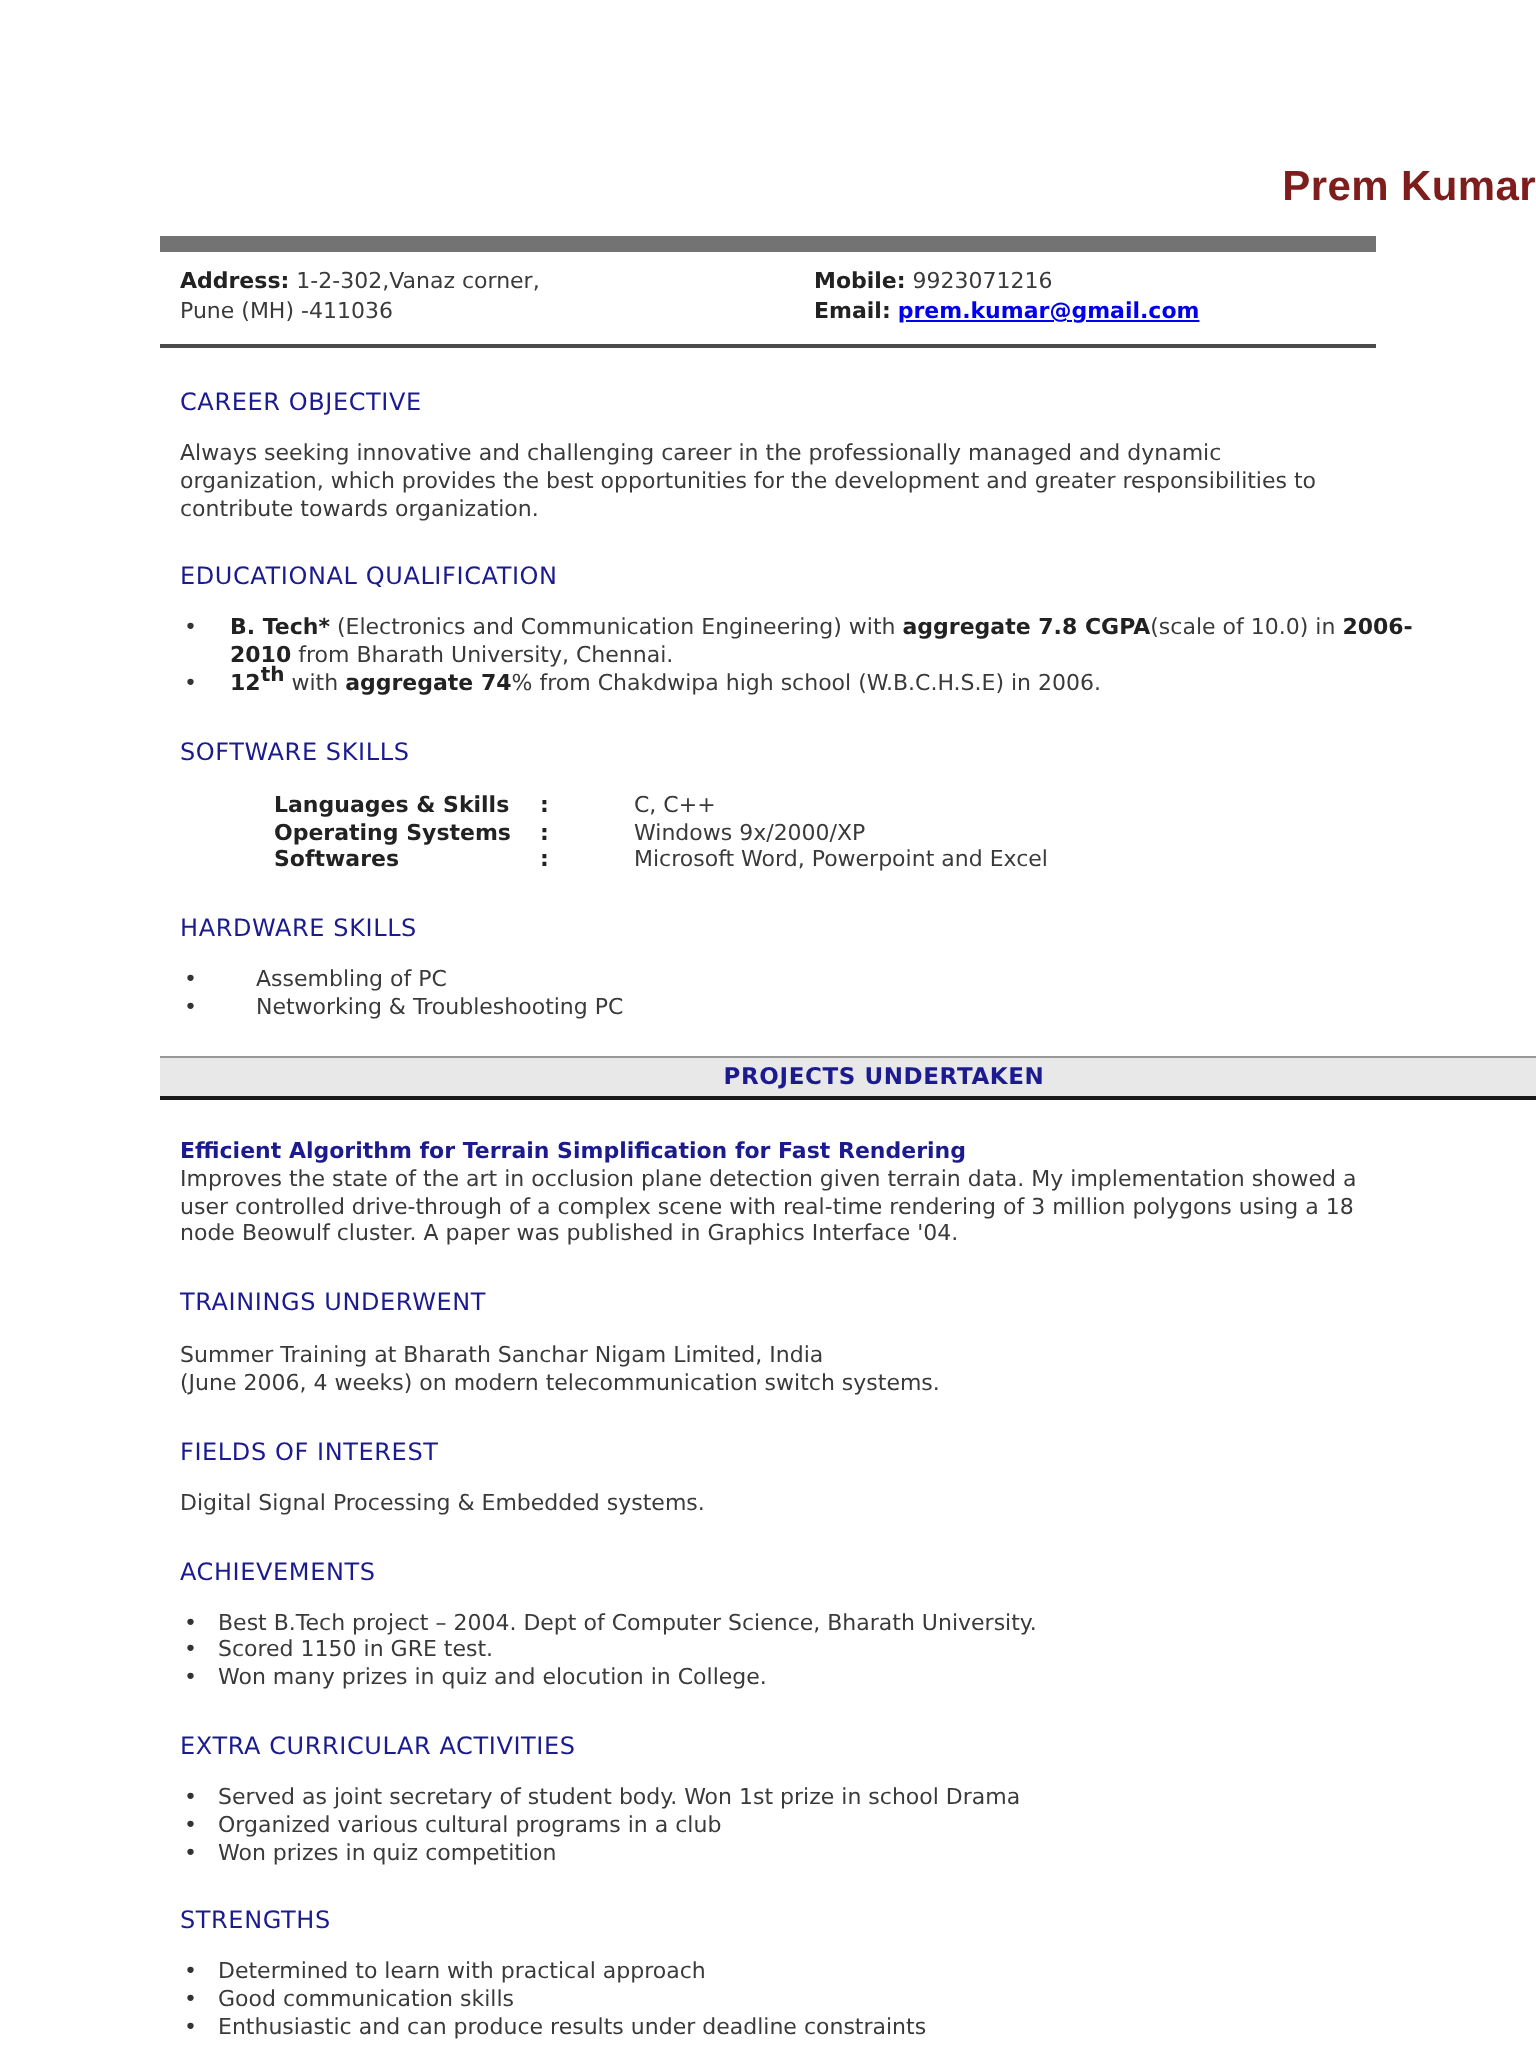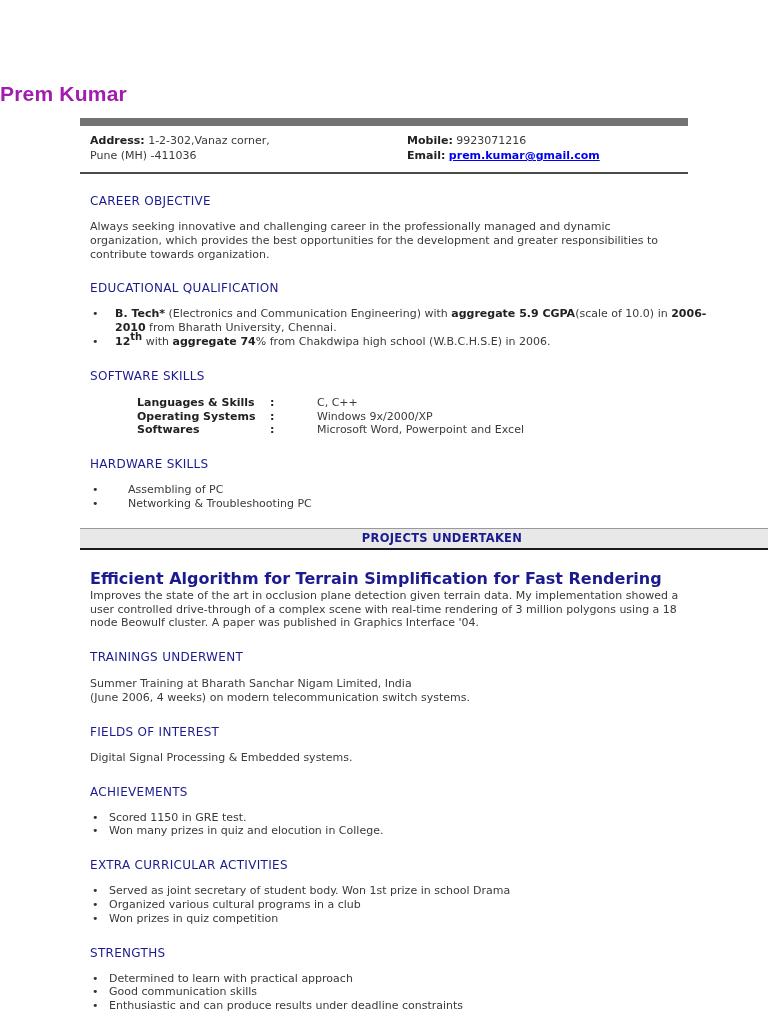--- a/index.html
+++ b/index.html
@@ -9,24 +9,24 @@
     background:#ffffff;
     overflow:hidden;
     box-sizing:border-box;
     padding-top:82px;
     font-family:"DejaVu Sans","Liberation Sans",sans-serif;
     font-size:11px;
     color:#3a3a3a;
   }
   .title{
     margin:0;
-    text-align:left;
+    text-align:right;
     font-size:21px;
     font-weight:bold;
-    color:#a21caf;
+    color:#7f1d1d;
     font-family:"Liberation Sans",sans-serif;
     letter-spacing:0.2px;
   }
   .content{width:608px;margin-left:80px;}
   
   .contact{
     margin-top:12px;
     border-top:8px solid #737373;
     border-bottom:2px solid #4a4a4a;
     display:flex;
@@ -70,21 +70,21 @@
     border-bottom:2px solid #1a1a1a;
     text-align:center;
     font-weight:bold;
     color:#1b1b8f;
     font-size:11.5px;
     padding:2px 0 3px 0;
     letter-spacing:0.3px;
   }
   .proj-title{
     margin:19px 0 0 10px;
-    font-size:16px;
+    font-size:11px;
     font-weight:bold;
     color:#1b1b8f;
   }
   p.proj{margin-top:1px;}
 </style>
 </head>
 <body>
 
 <div class="page">
   <h1 class="title">Prem Kumar</h1>
@@ -109,21 +109,21 @@
           <a class="email" href="#">prem.kumar@gmail.com</a>
         </div>
       </div>
     </div>
 
     <h2>CAREER OBJECTIVE</h2>
     <p>Always seeking innovative and challenging career in the professionally managed and dynamic organization, which provides the best opportunities for the development and greater responsibilities to contribute towards organization.</p>
 
     <h2>EDUCATIONAL QUALIFICATION</h2>
     <ul class="bullets edu">
-      <li class="rich"><span class="bold">B. Tech*</span><span> (Electronics and Communication Engineering) with </span><span class="bold">aggregate 5.9 CGPA</span><span>(scale of 10.0) in </span><span class="bold">2006-2010</span><span> from Bharath University, Chennai.</span></li>
+      <li class="rich"><span class="bold">B. Tech*</span><span> (Electronics and Communication Engineering) with </span><span class="bold">aggregate 7.8 CGPA</span><span>(scale of 10.0) in </span><span class="bold">2006-2010</span><span> from Bharath University, Chennai.</span></li>
       <li class="rich"><span class="bold">12</span><sup class="bold">th</sup><span> with </span><span class="bold">aggregate 74</span><span>% from Chakdwipa high school (W.B.C.H.S.E) in 2006.</span></li>
     </ul>
 
     <h2>SOFTWARE SKILLS</h2>
     <div class="skills">
       <div class="skill-row">
         <span class="skill-label">Languages &amp; Skills</span>
         <span class="skill-colon">:</span>
         <span class="skill-value">C, C++</span>
       </div>
@@ -151,20 +151,21 @@
     <p class="proj">Improves the state of the art in occlusion plane detection given terrain data. My implementation showed a user controlled drive-through of a complex scene with real-time rendering of 3 million polygons using a 18 node Beowulf cluster. A paper was published in Graphics Interface '04.</p>
 
     <h2>TRAININGS UNDERWENT</h2>
     <p class="tight"><span>Summer Training at Bharath Sanchar Nigam Limited, India</span><br><span>(June 2006, 4 weeks) on modern telecommunication switch systems.</span></p>
 
     <h2>FIELDS OF INTEREST</h2>
     <p>Digital Signal Processing &amp; Embedded systems.</p>
 
     <h2>ACHIEVEMENTS</h2>
     <ul class="bullets std">
+      <li>Best B.Tech project – 2004. Dept of Computer Science, Bharath University.</li>
       <li>Scored 1150 in GRE test.</li>
       <li>Won many prizes in quiz and elocution in College.</li>
     </ul>
 
     <h2>EXTRA CURRICULAR ACTIVITIES</h2>
     <ul class="bullets std">
       <li>Served as joint secretary of student body. Won 1st prize in school Drama</li>
       <li>Organized various cultural programs in a club</li>
       <li>Won prizes in quiz competition</li>
     </ul>

